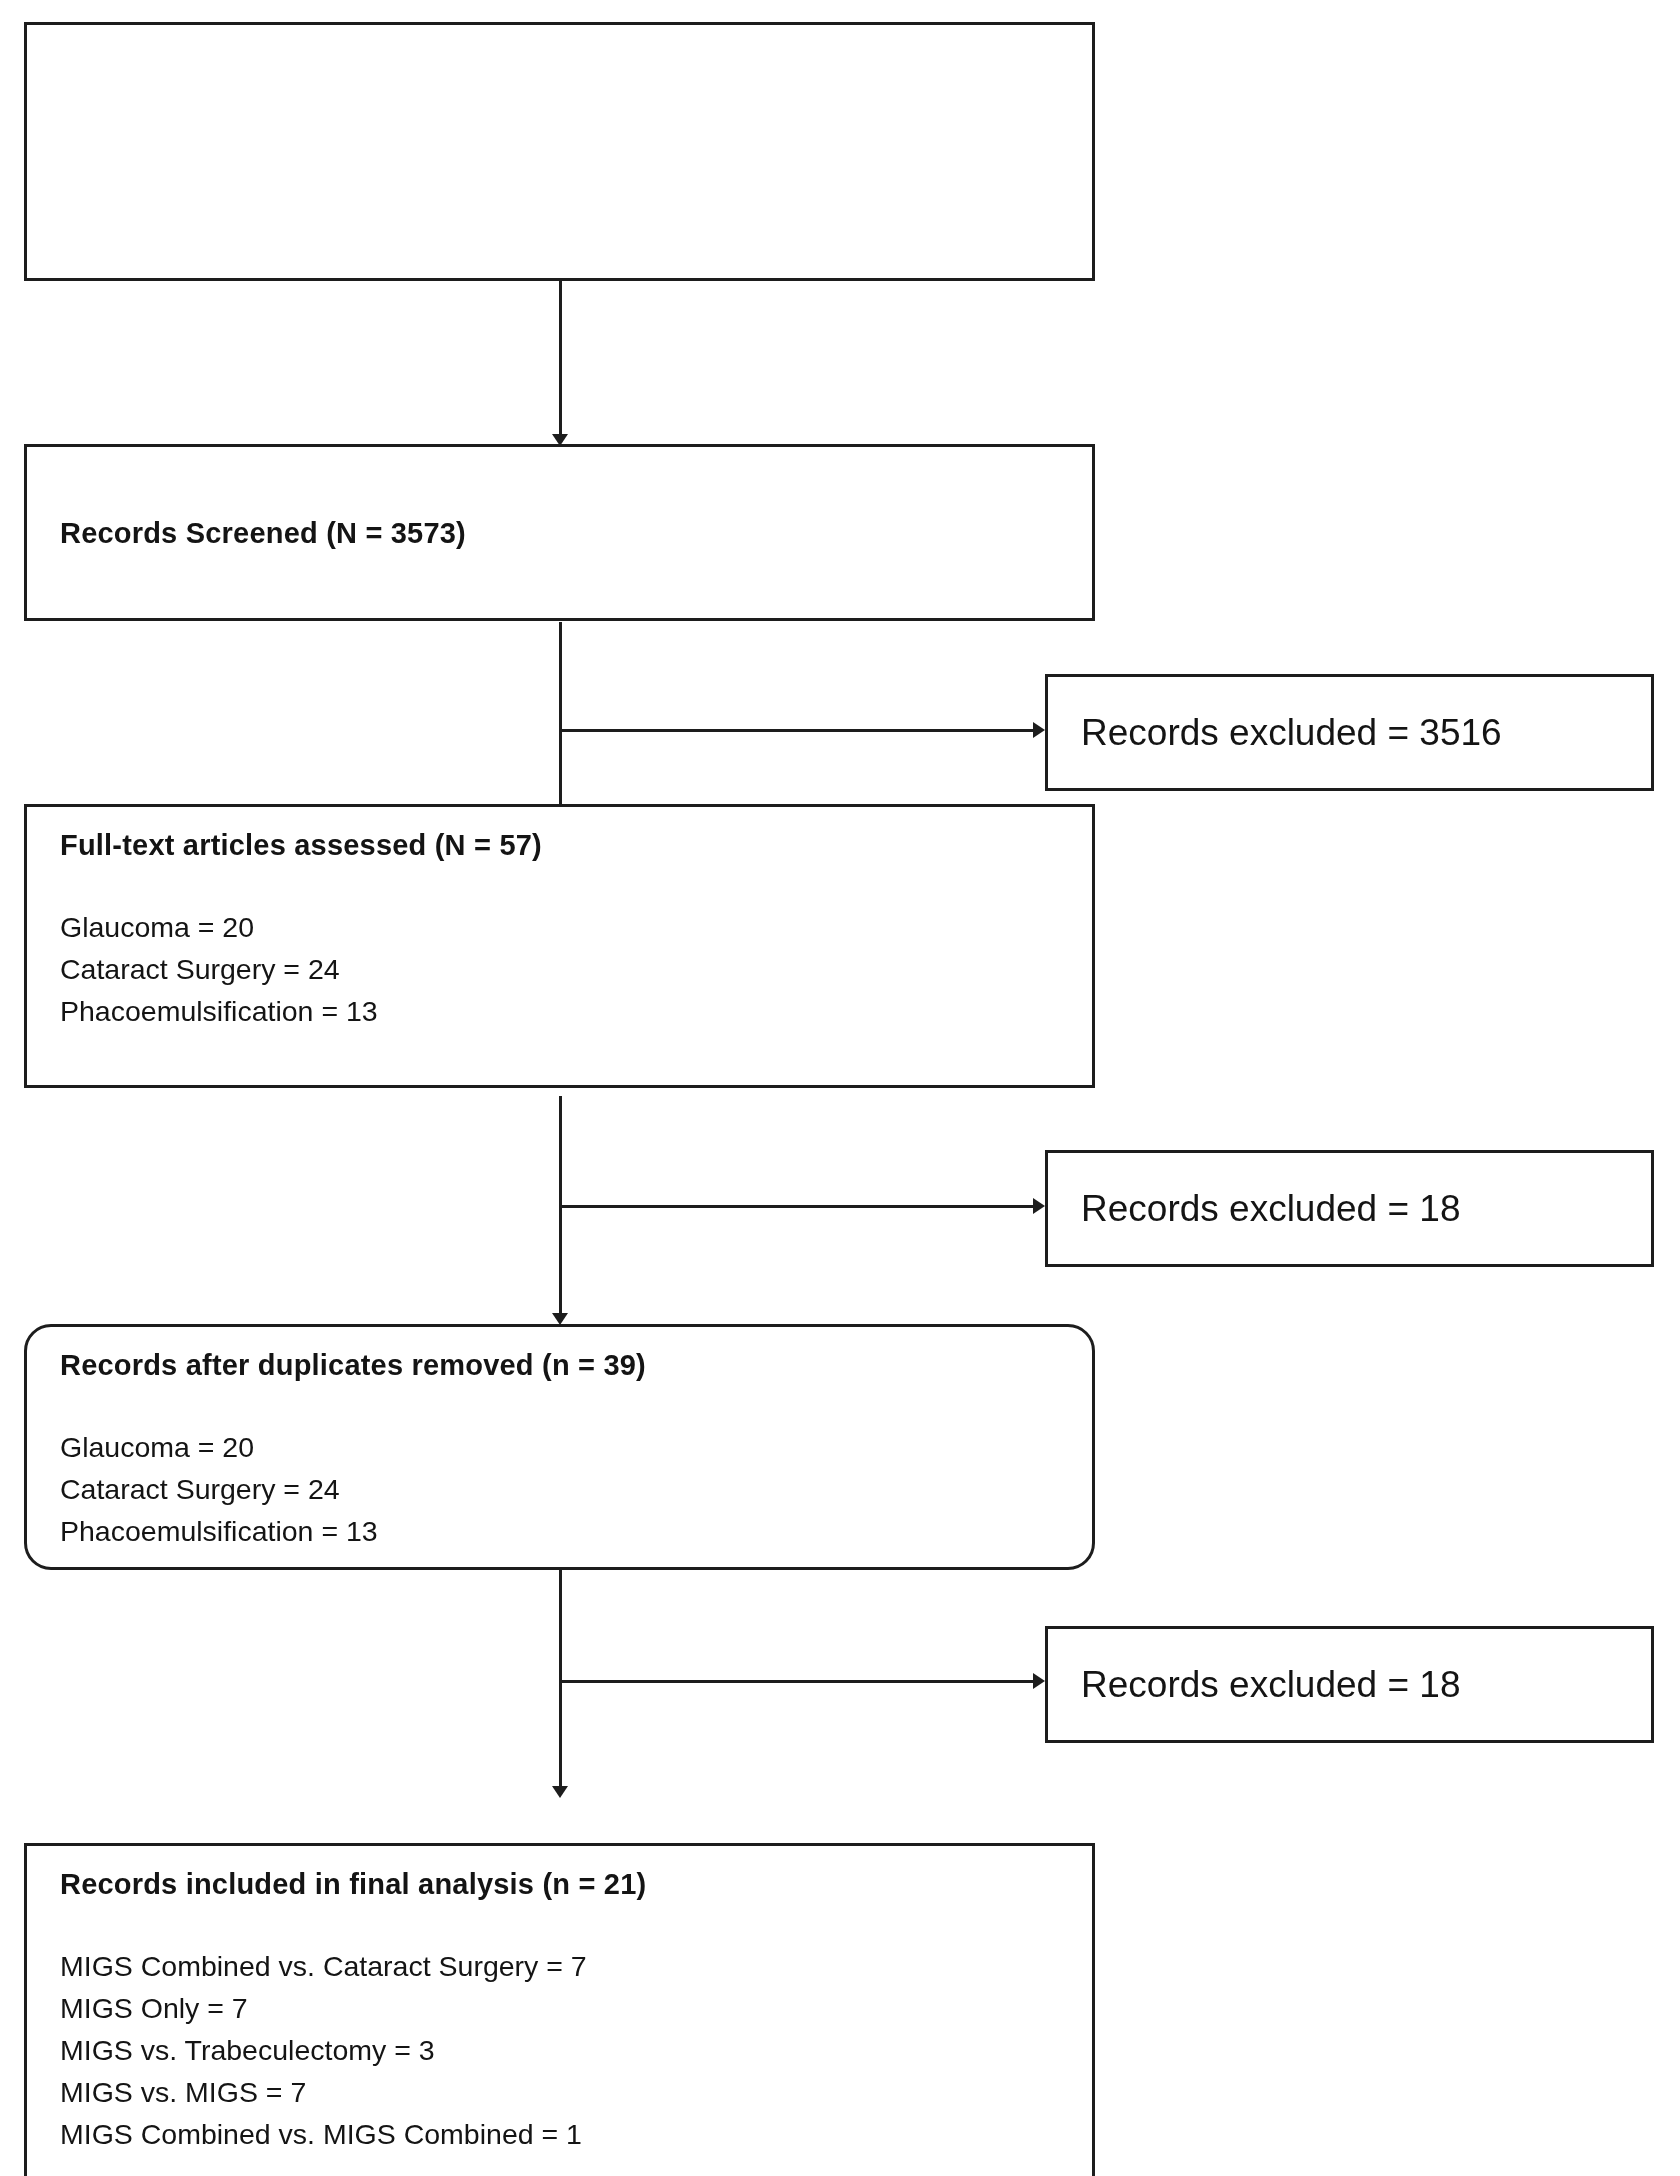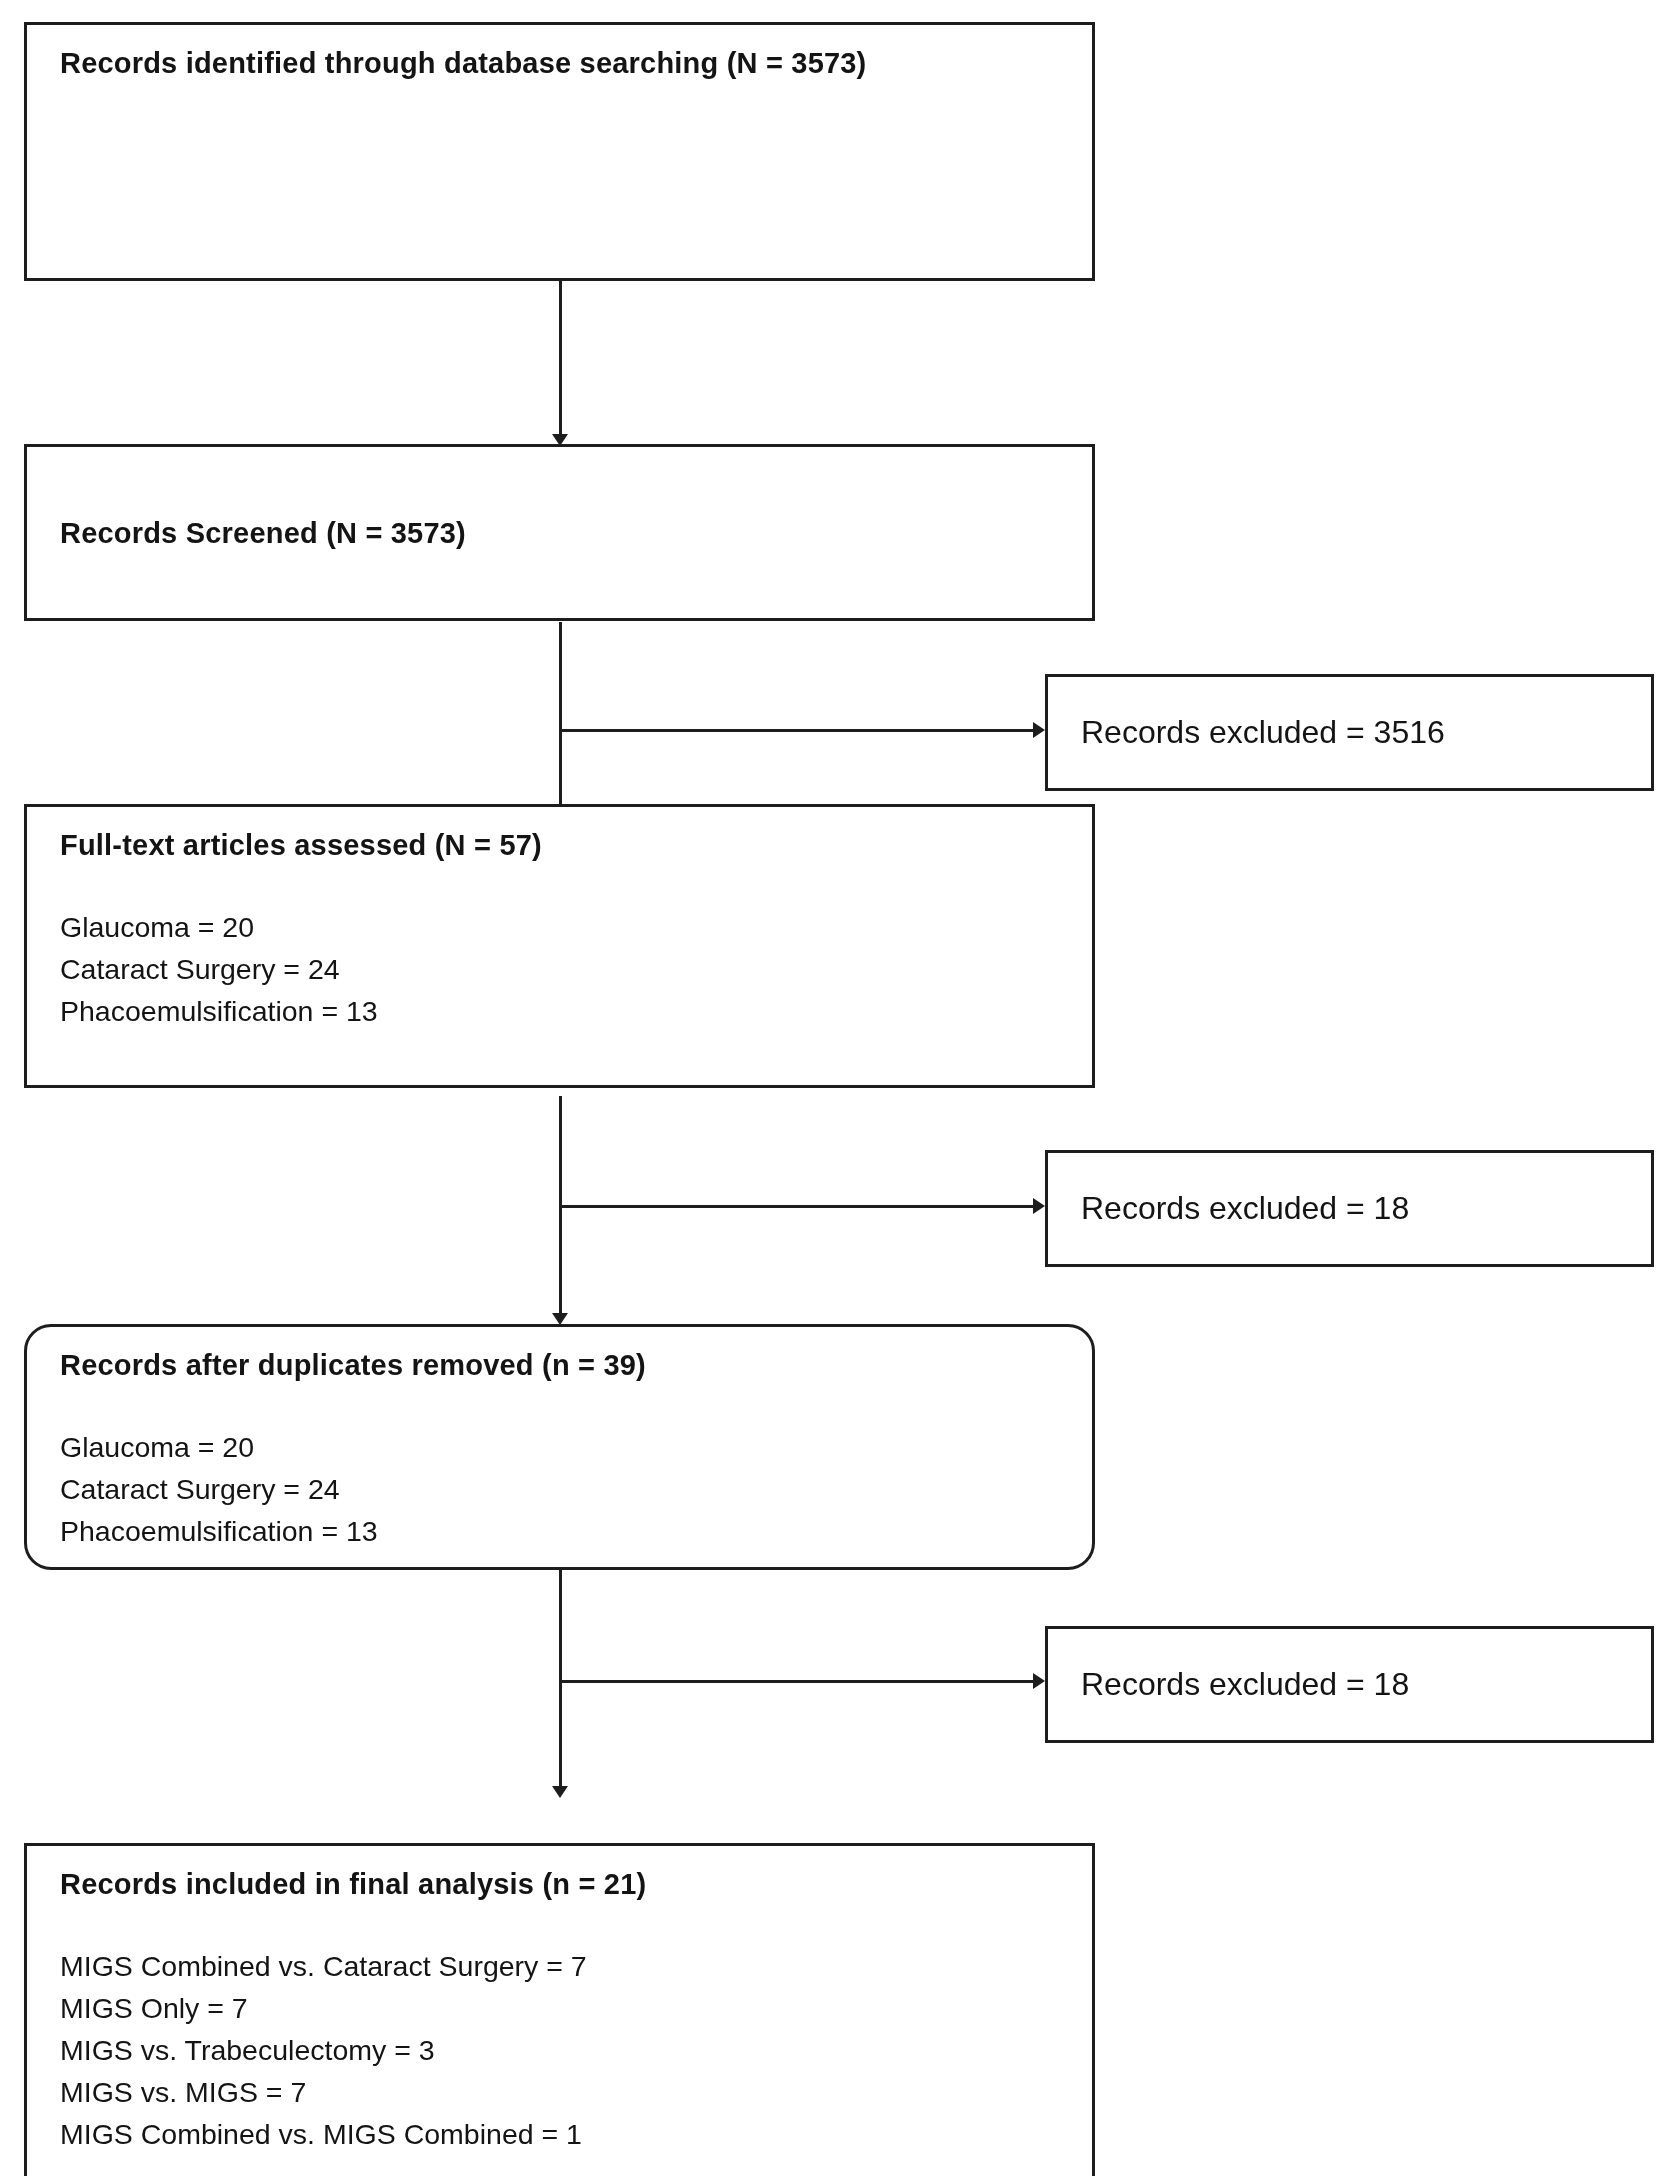--- a/index.html
+++ b/index.html
@@ -50,21 +50,21 @@
   }
   .side-node {
     position: absolute;
     background: var(--bg);
     border: 3.5px solid var(--ink);
     display: flex;
     align-items: center;
     padding-left: 33px;
   }
   .side-node .label {
-    font-size: 32px;
+    font-size: 37px;
     line-height: 35px;
     white-space: nowrap;
   }
   .vline {
     position: absolute;
     width: 2.6px;
     background: var(--ink);
   }
   .hline {
     position: absolute;
@@ -116,21 +116,20 @@
   #ar1 { left: 1033px; top: 722px;  }
   #ar2 { left: 1033px; top: 1198px; }
   #ar3 { left: 1033px; top: 1673px; }
 </style>
 </head>
 <body>
 
 <div class="canvas">
 
   <div class="node" id="box-identified">
-    <div class="title">Records identified through database searching (N = 3573)</div>
   </div>
 
   <div class="vline" id="v1"></div>
   <div class="arrow-down" id="a1"></div>
 
   <div class="node center-v" id="box-screened">
     <div class="title">Records Screened (N = 3573)</div>
   </div>
 
   <div class="vline" id="v2"></div>

